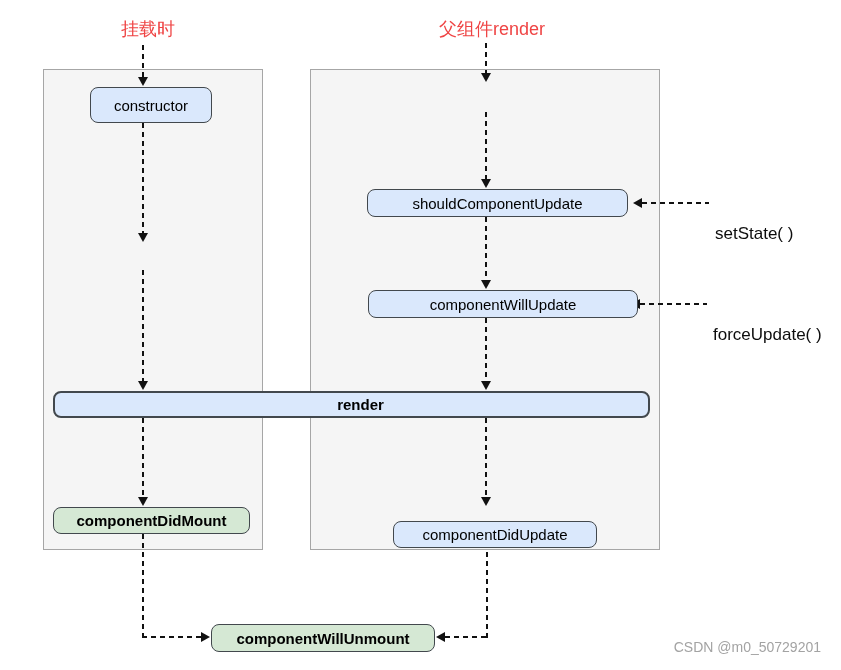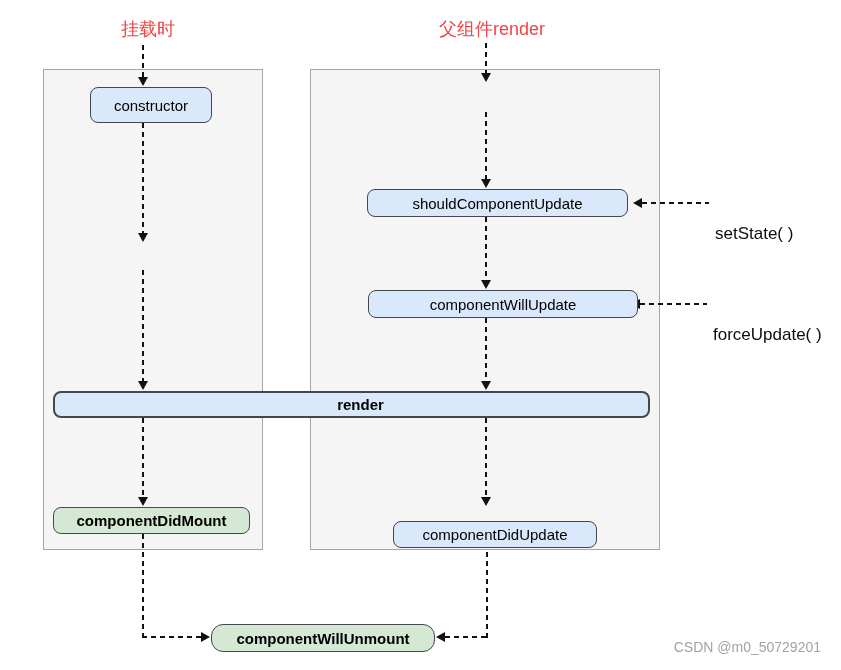--- a/index.html
+++ b/index.html
@@ -147,18 +147,18 @@
   </div>
   <div class="annot" style="left:713px;top:294px;">forceUpdate( )</div>
 
   
   <div class="node blue" style="left:90px;top:87px;width:122px;height:36px;">constructor</div>
   <div class="node blue" style="left:367px;top:189px;width:261px;height:28px;">shouldComponentUpdate</div>
   <div class="node blue" style="left:368px;top:290px;width:270px;height:28px;">componentWillUpdate</div>
   <div class="node blue render" style="left:53px;top:391px;width:597px;height:27px;">render</div>
   <div class="node green" style="left:53px;top:507px;width:197px;height:27px;">componentDidMount</div>
   <div class="node blue" style="left:393px;top:507px;width:204px;height:27px;margin-top:14px;">componentDidUpdate</div>
-  <div class="node green" style="left:211px;top:624px;width:224px;height:28px;border-radius:12px;">componentWillUnmount</div>
+  <div class="node green" style="left:211px;top:624px;width:224px;height:28px;">componentWillUnmount</div>
 
   
   <div class="watermark">CSDN @m0_50729201</div>
 
 </div>
 
 </body></html>

